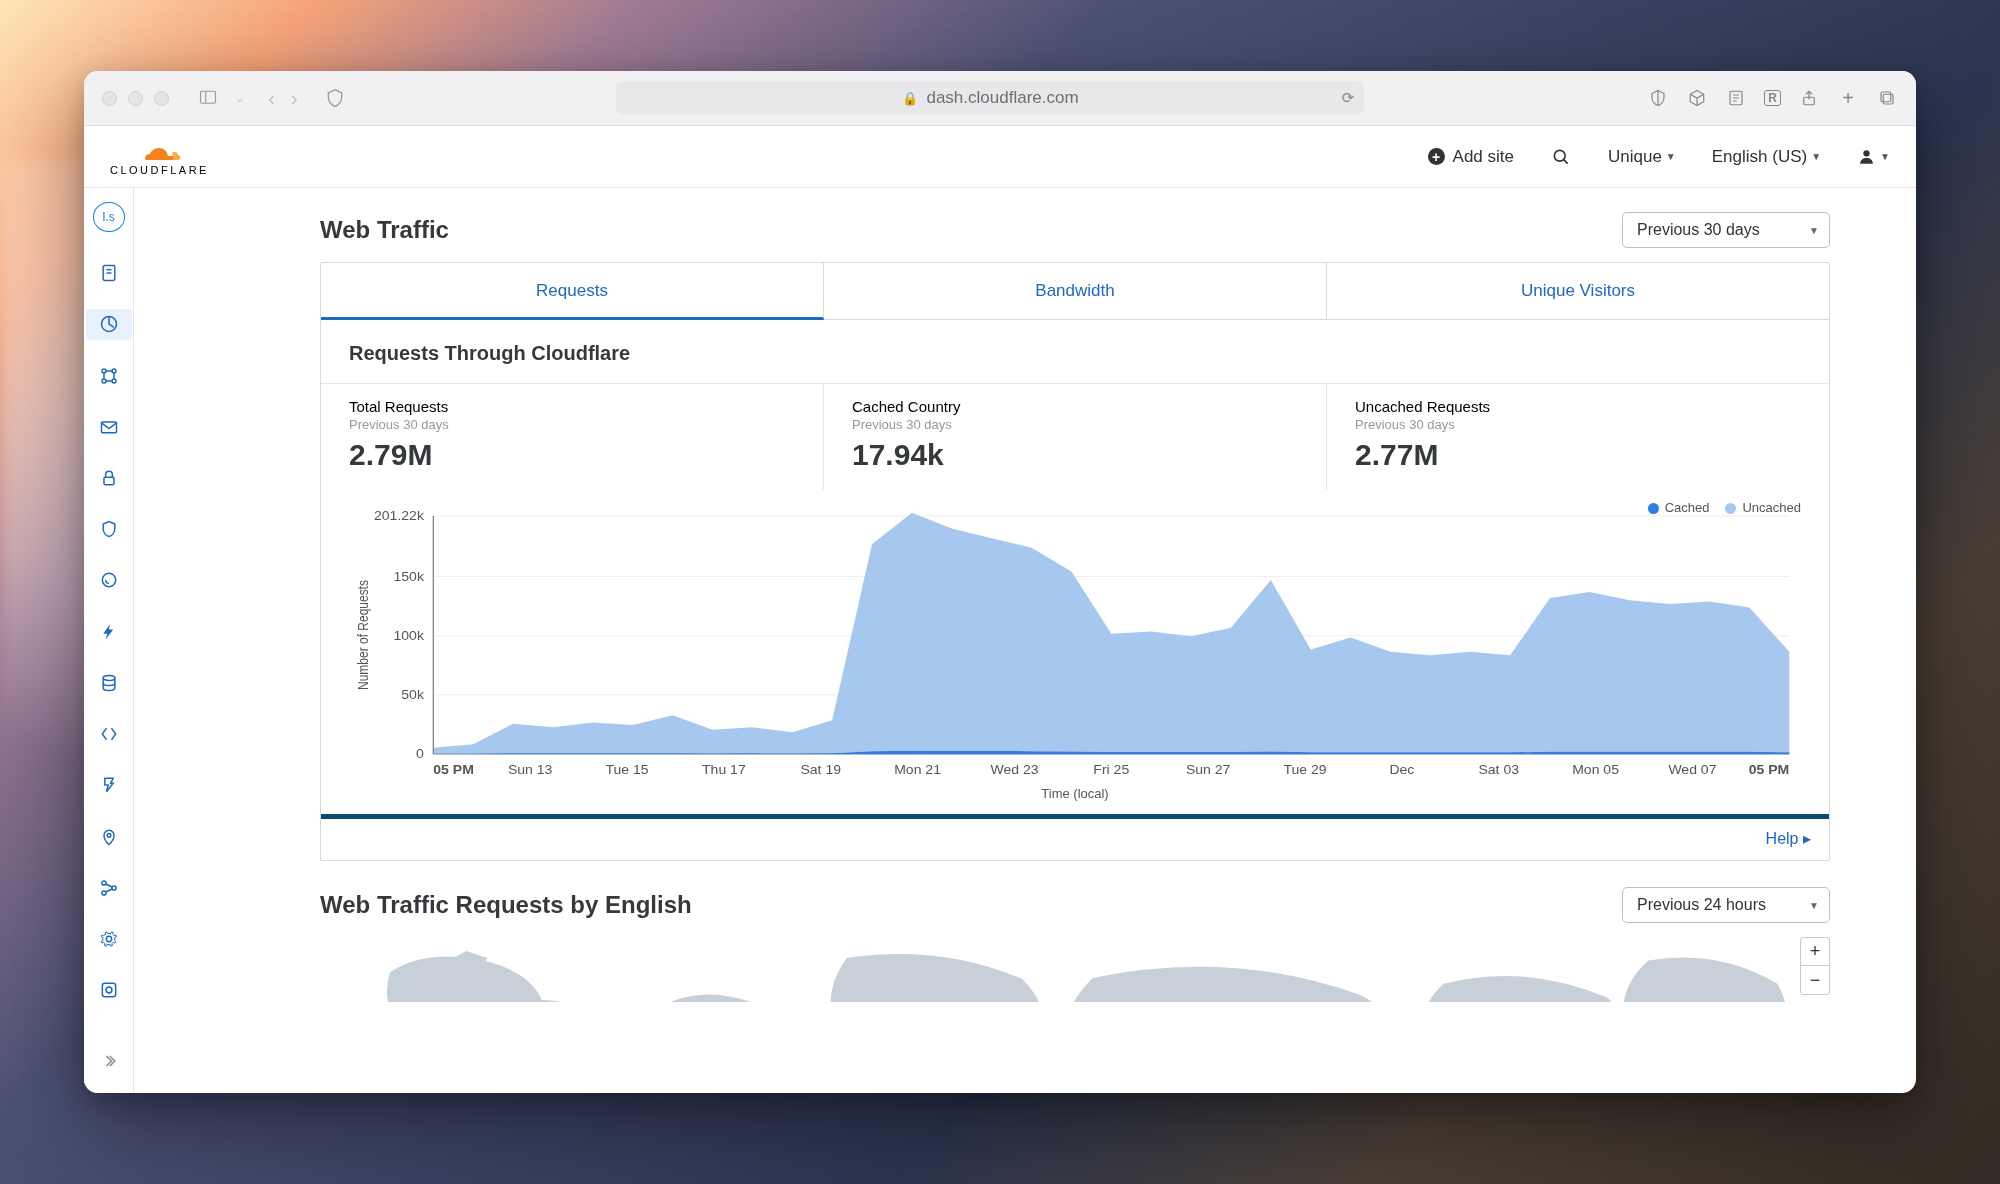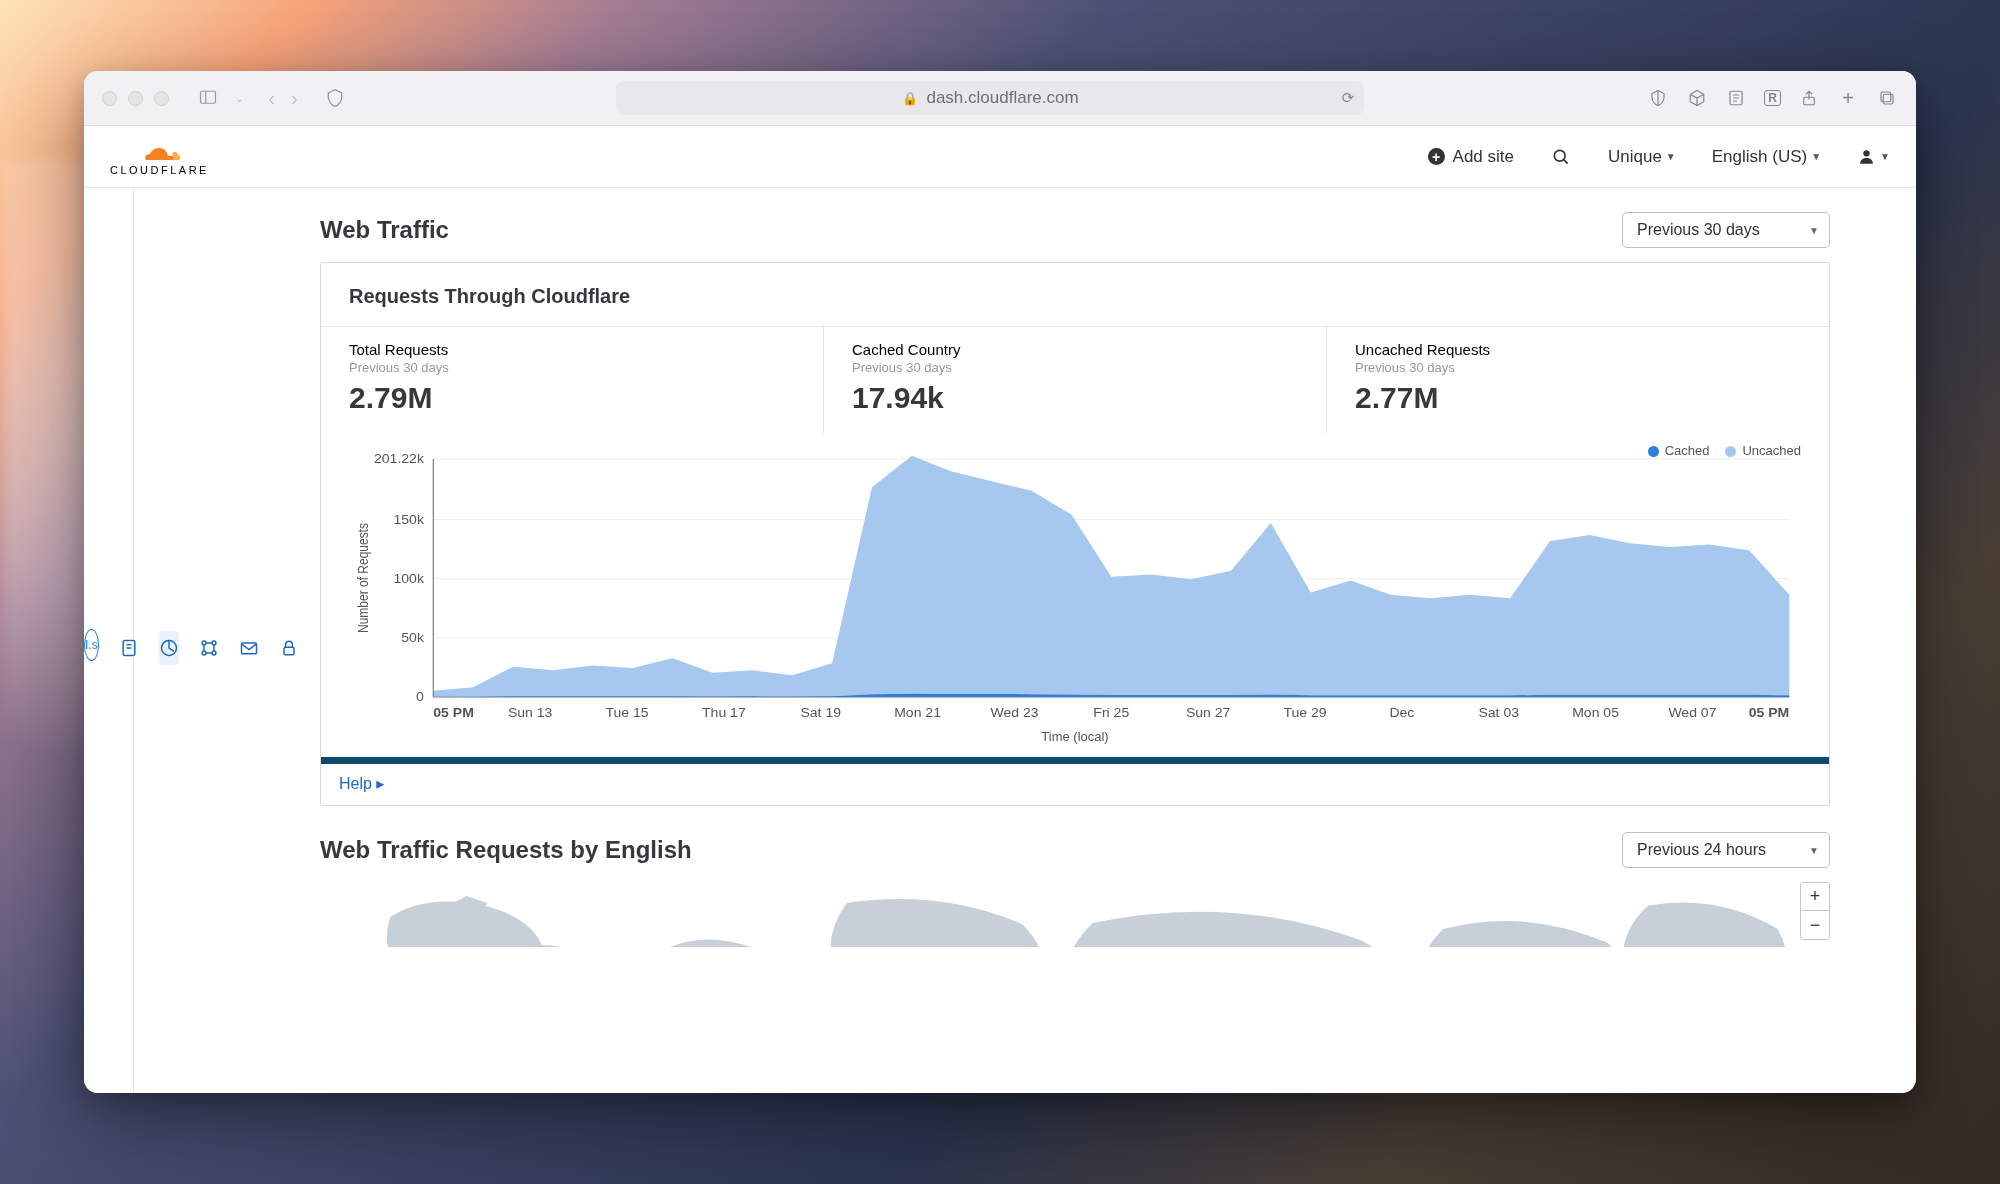--- a/index.html
+++ b/index.html
@@ -24,21 +24,21 @@
 .logo{display:flex;flex-direction:column;align-items:center;color:#000}
 .logo-cloud{width:50px;height:24px}
 .logo-text{font-size:11px;letter-spacing:2.5px;font-weight:400;margin-top:2px}
 .header-actions{margin-left:auto;display:flex;align-items:center;gap:36px;font-size:17px;color:#333}
 .add-site{display:flex;align-items:center;gap:8px;cursor:pointer}
 .plus-circle{width:17px;height:17px;border-radius:50%;background:#333;color:#fff;display:flex;align-items:center;justify-content:center;font-size:14px;font-weight:700}
 .dropdown-caret{font-size:10px;margin-left:4px;color:#555}
 .hdr-item{display:flex;align-items:center;cursor:pointer}
 .hdr-user{width:19px;height:19px;color:#333}
 .app-body{flex:1;display:flex;overflow:hidden}
-.sidebar{width:50px;background:#fff;border-right:1px solid #e5e5e5;display:flex;flex-direction:row;align-items:center;padding-top:14px;gap:20px}
+.sidebar{width:50px;background:#fff;border-right:1px solid #e5e5e5;display:flex;flex-direction:column;align-items:center;padding-top:14px;gap:20px}
 .account-badge{width:32px;height:32px;border:1.5px solid #137fec;border-radius:50%;display:flex;align-items:center;justify-content:center;font-size:12px;color:#137fec;font-weight:500;margin-bottom:6px}
 .sb-icon{width:46px;height:34px;display:flex;align-items:center;justify-content:center;color:#2069c2;cursor:pointer;border-radius:4px}
 .sb-icon.active{background:#e9f2fc}
 .sb-icon svg{width:20px;height:20px}
 .sb-spacer{flex:1}
 .sb-expand{margin-bottom:16px;color:#767676}
 .content{flex:1;overflow-y:auto;padding:24px 86px 0 186px}
 .section-head{display:flex;align-items:center;justify-content:space-between;margin-bottom:14px}
 .section-title{font-size:24px;font-weight:700;color:#36393c}
 .range-select{border:1px solid #bfbfbf;border-radius:5px;padding:8px 34px 8px 14px;font-size:16px;color:#333;background:#fff;position:relative;cursor:pointer;min-width:208px;display:flex;align-items:center;justify-content:space-between}
@@ -56,21 +56,21 @@
 .stat-label{font-size:15px;color:#000000;margin-bottom:2px}
 .stat-period{font-size:13px;color:#999;margin-bottom:6px}
 .stat-value{font-size:30px;font-weight:700;color:#36393c}
 .chart-area{position:relative;height:310px;margin-top:14px}
 .legend{position:absolute;right:0;top:-4px;display:flex;gap:16px;font-size:13px;color:#555;align-items:center}
 .legend-dot{width:11px;height:11px;border-radius:50%;display:inline-block;margin-right:6px;vertical-align:middle}
 .chart-svg{width:100%;height:280px}
 .axis-text{font-size:12px;fill:#555}
 .y-label{font-size:12px;fill:#555}
 .x-label-center{text-align:center;font-size:13px;color:#555;margin-top:-2px;margin-bottom:10px}
-.help-row{border-top:7px solid #0c4a6e;padding:10px 18px 12px;}
+.help-row{border-top:5px solid #0c4a6e;padding:10px 18px 12px;text-align:right}
 .help-link{color:#2069c2;font-size:16px;font-weight:500;cursor:pointer}
 .section2{margin-top:26px}
 .map-wrap{position:relative;margin-top:14px;height:65px;overflow:hidden}
 .zoom-controls{position:absolute;right:0;top:0;width:30px;background:#fff;border:1px solid #c9c9c9;border-radius:3px;font-size:18px;color:#333;z-index:2}
 .zoom-btn{height:28px;display:flex;align-items:center;justify-content:center;cursor:pointer}
 .zoom-btn:first-child{border-bottom:1px solid #c9c9c9}
 .world-svg{width:100%;height:260px}
 .world-svg path{fill:#c7d0d9}
 </style>
 </head>
@@ -292,20 +292,25 @@
 
       <div class="section-head">
         <div class="section-title">Web Traffic</div>
         <div class="range-select">
           <span>Previous 30 days</span>
           <span class="caret">▼</span>
         </div>
       </div>
 
       <div class="card">
+        <div class="tabs">
+          <div class="tab active">Requests</div>
+          <div class="tab">Bandwidth</div>
+          <div class="tab">Unique Visitors</div>
+        </div>
         <div class="chart-card-body">
           <div class="chart-title">Requests Through Cloudflare</div>
           <div class="stats-row">
             <div class="stat">
               <div class="stat-label">Total Requests</div>
               <div class="stat-period">Previous 30 days</div>
               <div class="stat-value">2.79M</div>
             </div>
             <div class="stat">
               <div class="stat-label">Cached Country</div>

